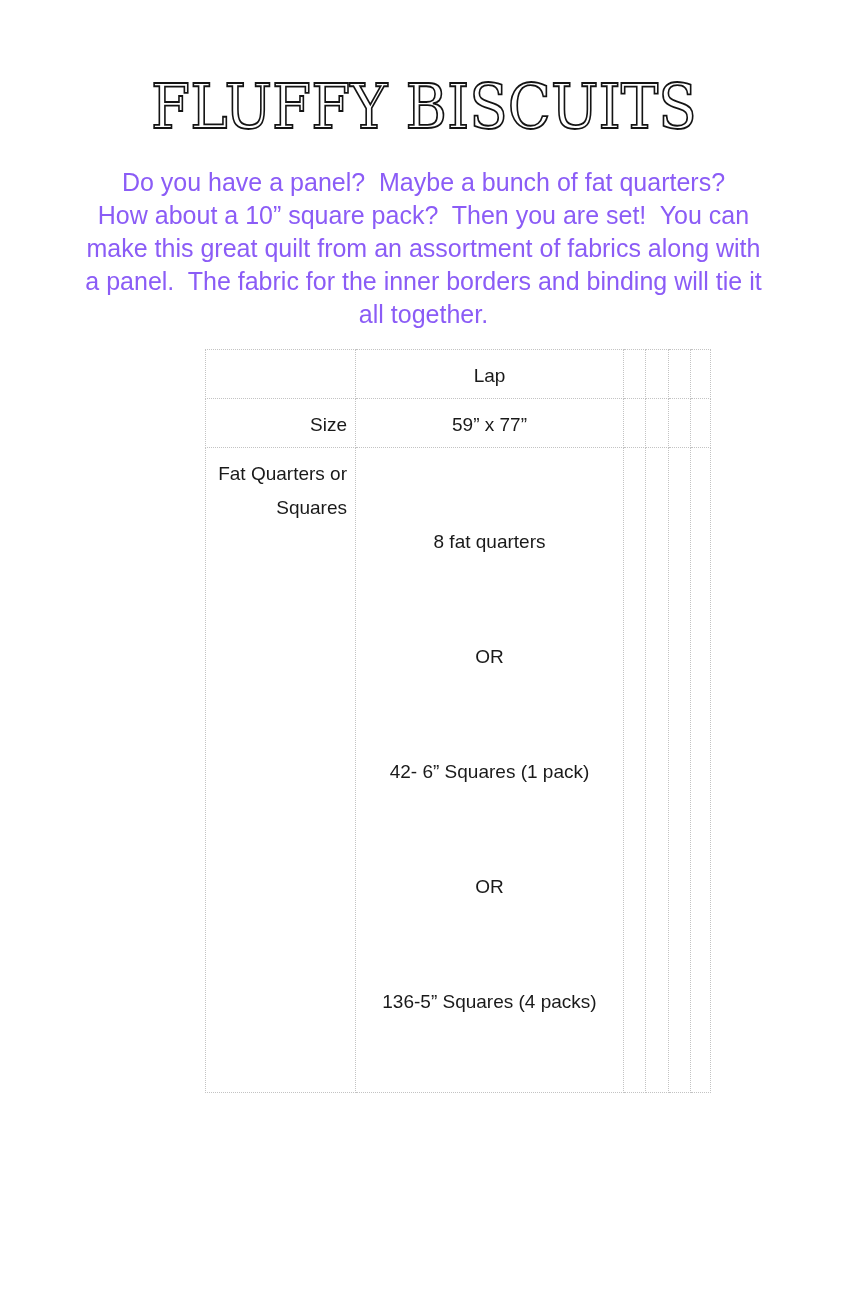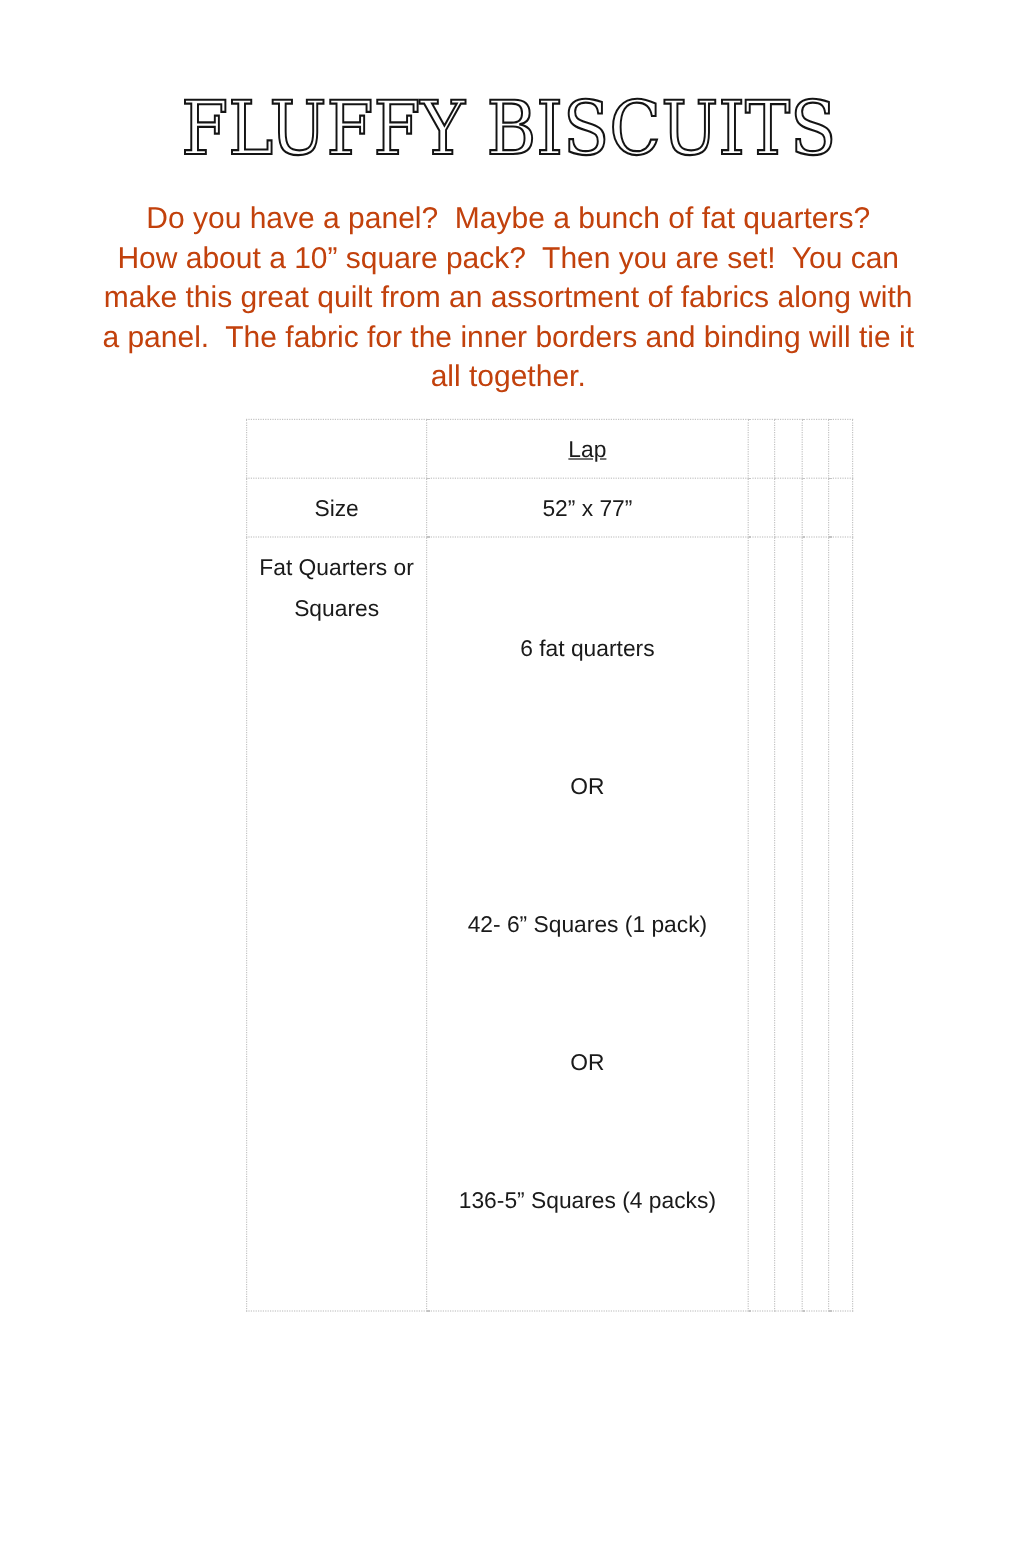--- a/index.html
+++ b/index.html
@@ -17,52 +17,52 @@
   .title-wrap { padding-top: 72px; text-align: center; }
   .title-wrap svg { display: block; margin: 0 auto; }
 
   
   .intro {
     margin-top: 22px;
     text-align: center;
     font-size: 25px;
     line-height: 33px;
     white-space: pre-wrap;
-    color: #c2410c;
+    color: #8b5cf6;
   }
 
   
   table.req {
     border-collapse: collapse;
     table-layout: fixed;
     margin: 18px 0 0 205px;
     width: 505px;
     font-size: 19px;
     color: #1a1a1a;
   }
   table.req td {
     border: 1px dotted #c3c3c3;
     vertical-align: top;
     padding: 9px 8px 5px 8px;
   }
   td.lcell {
-    text-align: center;
+    text-align: right;
     line-height: 34px;
     white-space: pre-wrap;
     padding-left: 10px;
   }
   td.vcell {
     text-align: center;
     line-height: 34px;
     white-space: pre-wrap;
   }
   td.ncell { padding: 0; }
   .vp { margin-bottom: 13px; line-height: 34px; }
   .vp:last-child { margin-bottom: 0; }
-  tr.r-hdr  td { height: 44px; text-decoration: underline; }
+  tr.r-hdr  td { height: 44px; }
   tr.r-size td { height: 43px; }
   tr.r-focus td { height: 82px; }
   tr.r-fat  td { height: 240px; }
 </style>
 </head>
 <body>
 
 <div class="page">
 
   <div class="title-wrap">
@@ -90,31 +90,31 @@
       <tr class="r-hdr">
         <td class="lcell"></td>
         <td class="vcell">Lap</td>
         <td class="ncell"></td>
         <td class="ncell"></td>
         <td class="ncell"></td>
         <td class="ncell"></td>
       </tr>
       <tr class="r-size">
         <td class="lcell">Size</td>
-        <td class="vcell">52” x 77”</td>
+        <td class="vcell">59” x 77”</td>
         <td class="ncell"></td>
         <td class="ncell"></td>
         <td class="ncell"></td>
         <td class="ncell"></td>
       </tr>
       <tr class="r-fat">
         <td class="lcell">Fat Quarters or
 Squares</td>
         <td class="vcell">
-          <div class="vp">6 fat quarters</div>
+          <div class="vp">8 fat quarters</div>
           <div class="vp">OR</div>
           <div class="vp">42- 6” Squares (1 pack)</div>
           <div class="vp">OR</div>
           <div class="vp">136-5” Squares (4 packs)</div>
         </td>
         <td class="ncell"></td>
         <td class="ncell"></td>
         <td class="ncell"></td>
         <td class="ncell"></td>
       </tr>

